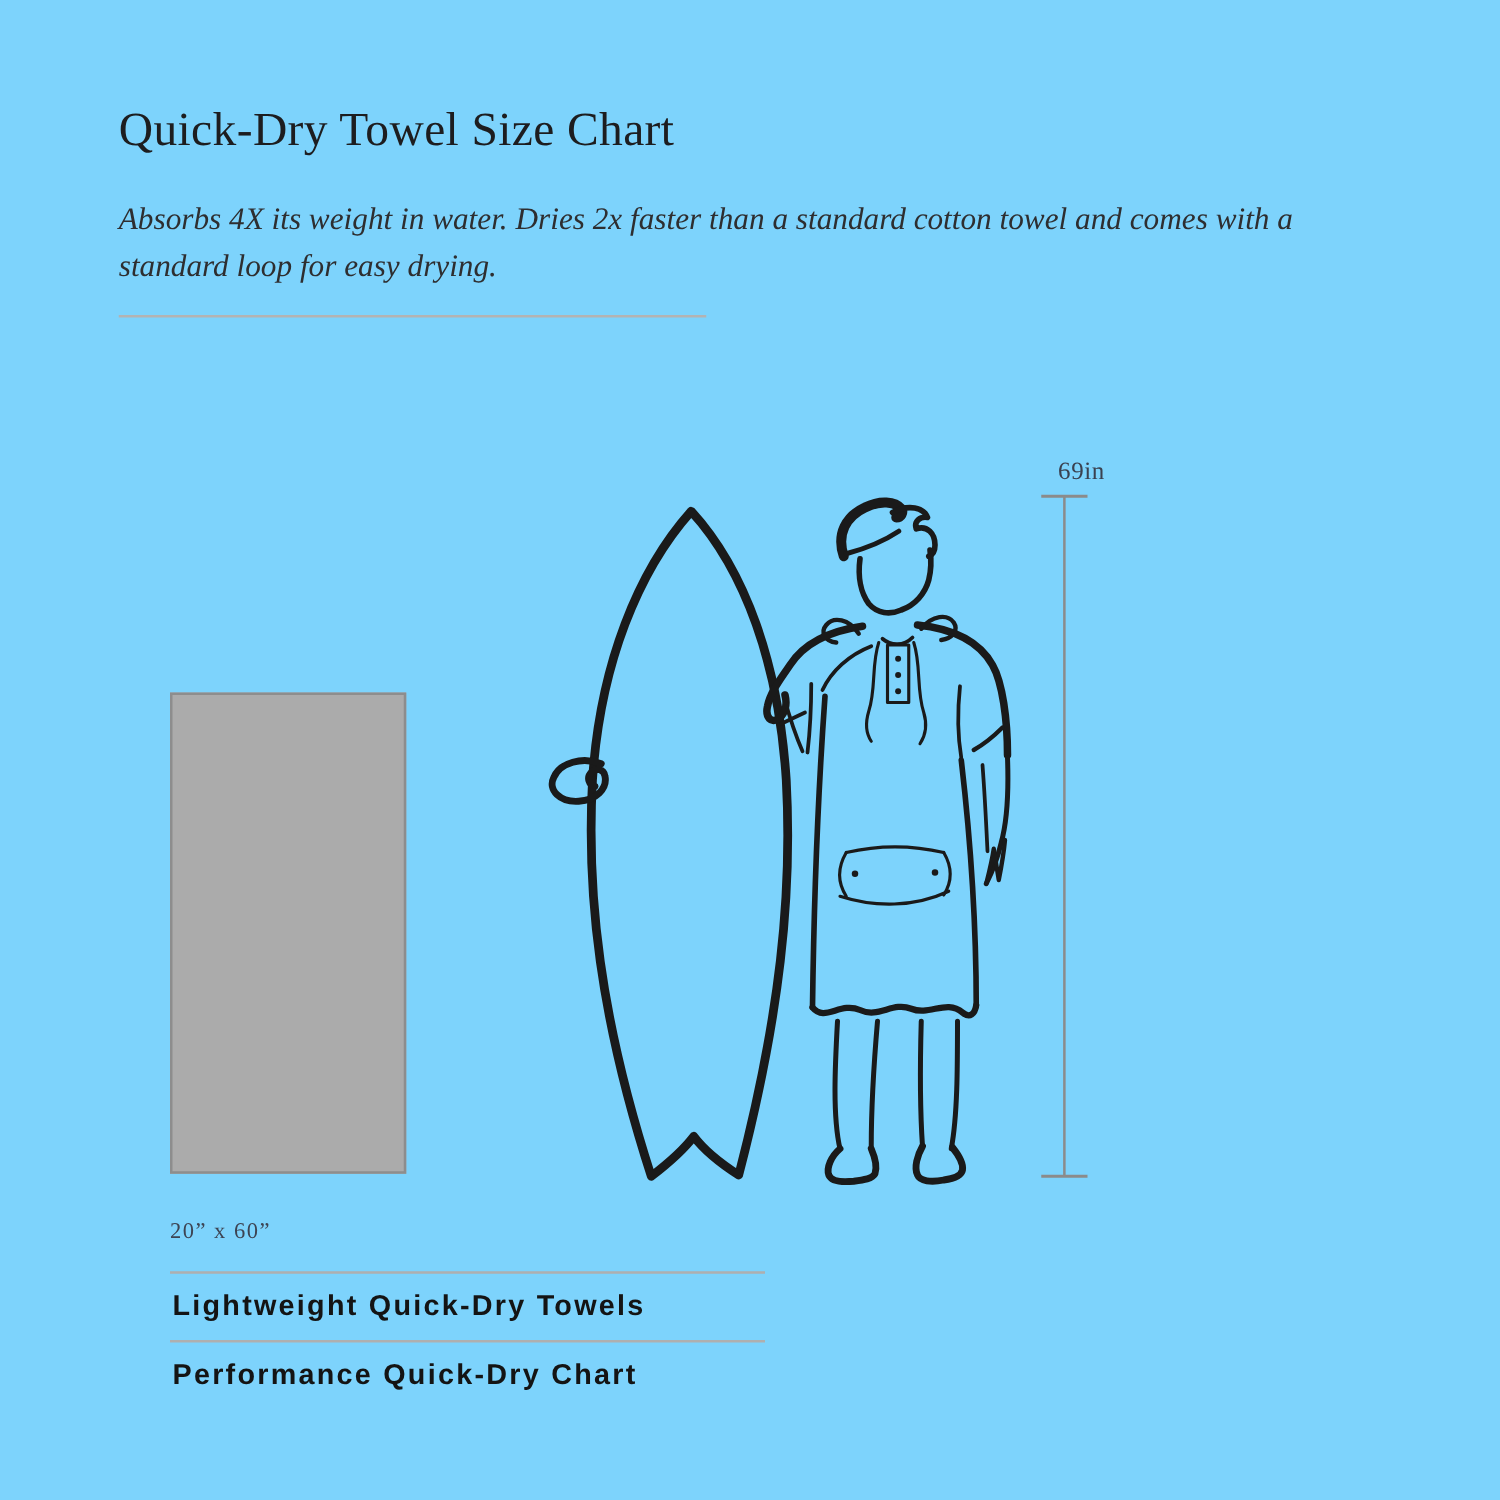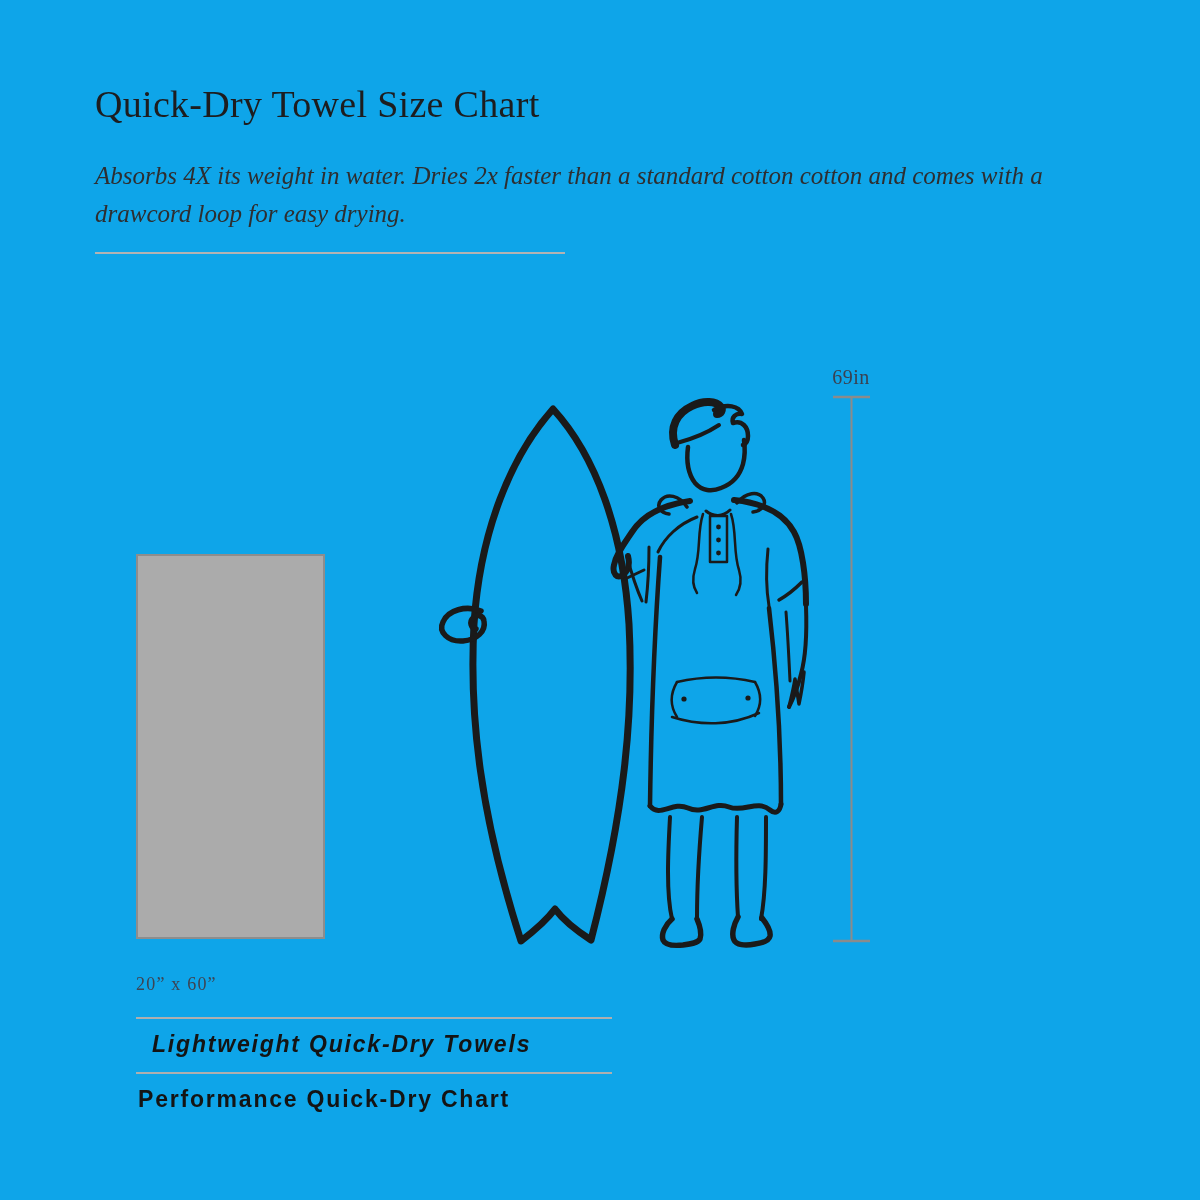--- a/index.html
+++ b/index.html
@@ -7,21 +7,21 @@
   body {
     background: #F5F5F3;
     font-family: "Liberation Serif", "DejaVu Serif", serif;
     color: #1C1C1E;
     overflow: hidden;
   }
   .canvas {
     position: relative;
     width: 1200px;
     height: 1200px;
-    background: #0ea5e9;
+    background: #7dd3fc;
   }
   .page-title {
     position: absolute;
     left: 95px; top: 82px;
     font-size: 38px;
     font-weight: 400;
     letter-spacing: 0.3px;
     color: #1D1D1F;
   }
   .page-subtitle {
@@ -60,21 +60,21 @@
     position: absolute;
     left: 136px; top: 974px;
     font-size: 18px;
     letter-spacing: 1.2px;
     color: #3D4453;
   }
   .height-label {
     position: absolute;
     left: 818px; top: 366px;
     width: 66px;
-    text-align: center;
+    text-align: right;
     font-size: 20px;
     letter-spacing: 0.5px;
     color: #3A4150;
   }
   .illustration-svg {
     position: absolute;
     left: 0; top: 0;
     width: 1200px; height: 1200px;
   }
   .legend {
@@ -87,31 +87,31 @@
     background: #AFAFAF;
   }
   .legend-label {
     font-family: "Liberation Sans", "DejaVu Sans", sans-serif;
     font-weight: 700;
     font-size: 23px;
     letter-spacing: 1.8px;
     color: #141414;
     white-space: nowrap;
   }
-  .legend-label.first { margin: 12px 0 14px 16px; font-style: italic; }
+  .legend-label.first { margin: 12px 0 14px 2px; }
   .legend-label.second { margin: 12px 0 0 2px; }
 </style>
 </head>
 <body>
 
 <div class="canvas">
 
   <h1 class="page-title">Quick-Dry Towel Size Chart</h1>
 
-  <p class="page-subtitle">Absorbs 4X its weight in water. Dries 2x faster than a standard cotton cotton and comes with a drawcord loop for easy drying.</p>
+  <p class="page-subtitle">Absorbs 4X its weight in water. Dries 2x faster than a standard cotton towel and comes with a standard loop for easy drying.</p>
 
   <div class="top-divider"></div>
 
 
   <div class="towel-swatch"></div>
 
   <div class="towel-size-label">20” x 60”</div>
 
   <div class="height-label">69in</div>
 

